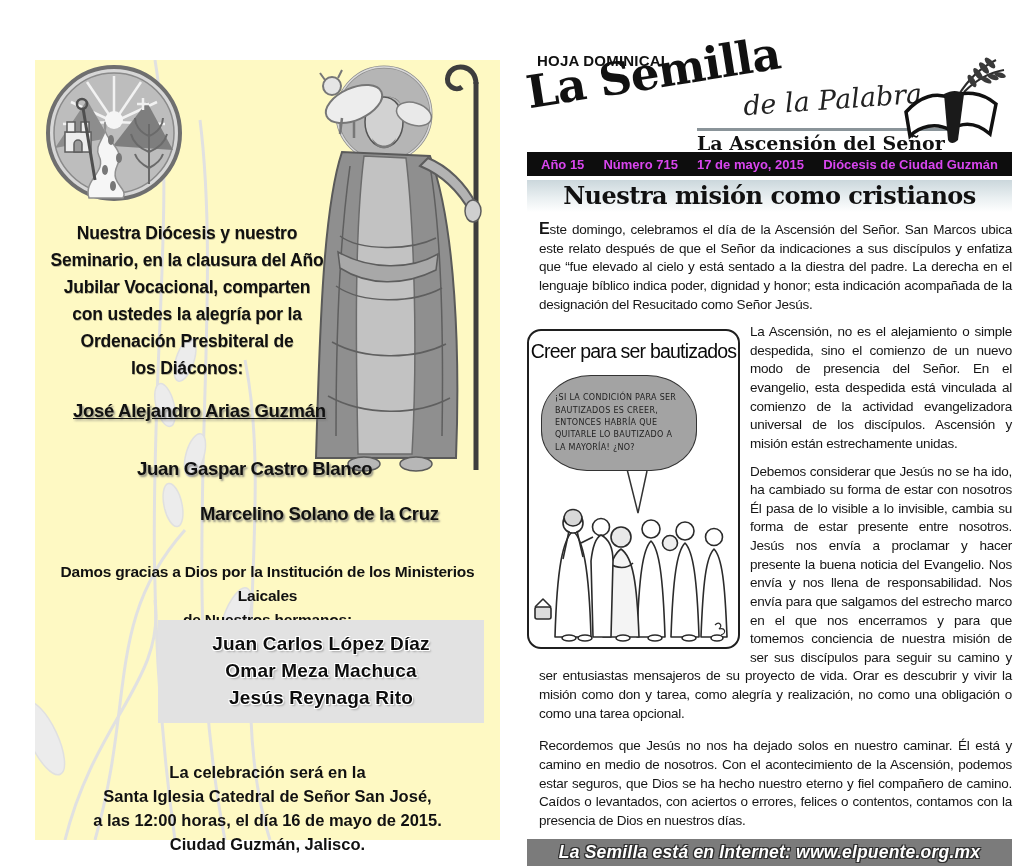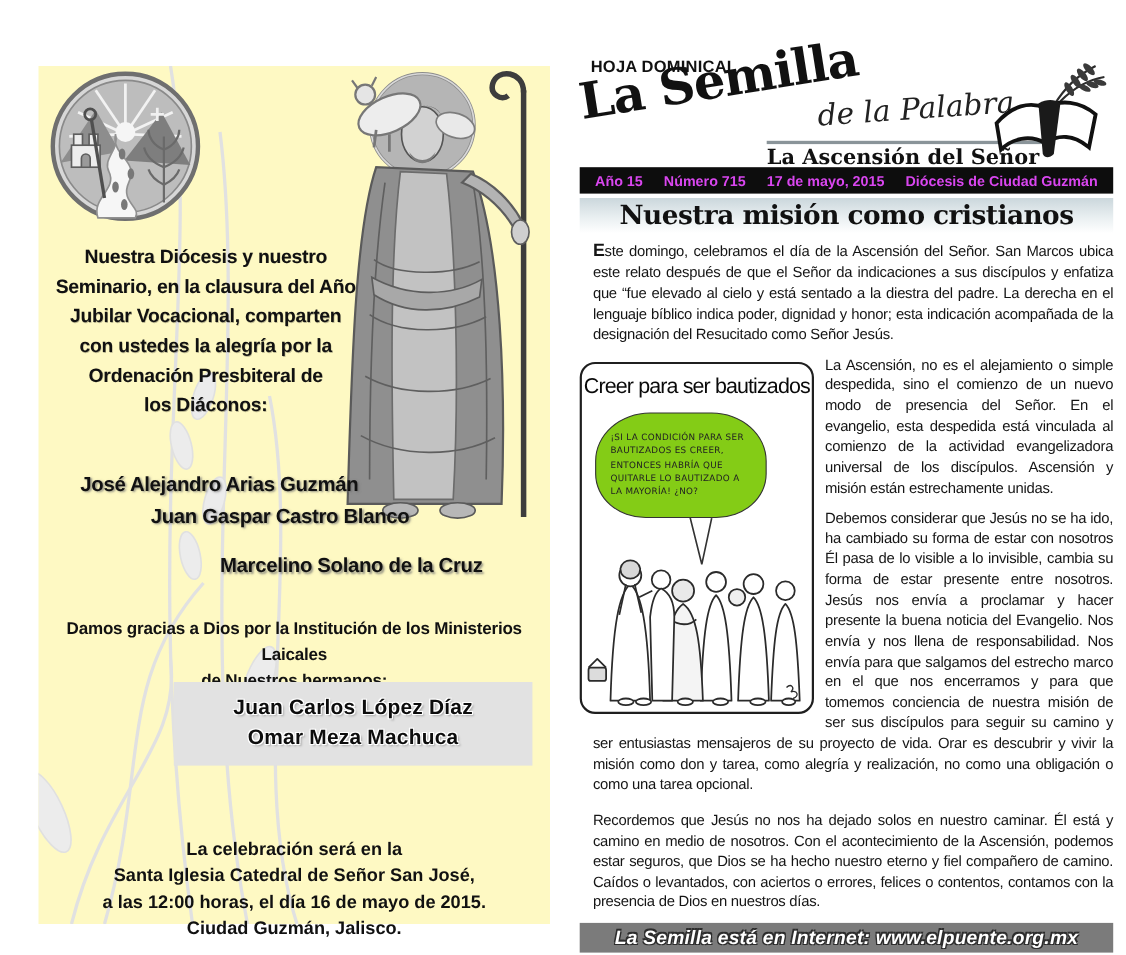--- a/index.html
+++ b/index.html
@@ -9,21 +9,21 @@
   
   .left-page{position:absolute;left:35px;top:60px;width:465px;height:780px;background:#fef9c3;}
   .watermark{position:absolute;inset:0;pointer-events:none;}
   .logo{position:absolute;left:8px;top:2px;width:142px;height:142px;}
   .shepherd{position:absolute;right:-12px;top:-4px;width:232px;height:424px;}
   .intro{position:absolute;left:12px;top:160px;width:280px;text-align:center;
          font-weight:bold;font-size:17.5px;line-height:27px;letter-spacing:-0.2px;
          text-shadow:0.5px 0.5px 0 rgba(0,0,0,0.25);}
   .deacon{position:absolute;font-weight:bold;font-size:18.5px;letter-spacing:-0.3px;
           text-shadow:1.5px 1.5px 2px rgba(110,110,110,0.75);white-space:nowrap;}
-  .deacon.n1{left:38px;top:369px;}
+  .deacon.n1{left:38px;top:340px;text-decoration:underline;}
   .deacon.n2{left:102px;top:398px;}
   .deacon.n3{left:165px;top:443px;}
   .thanks{position:absolute;left:0;top:500px;width:100%;text-align:center;
           font-weight:bold;font-size:15.5px;line-height:24px;letter-spacing:-0.2px;}
   .ministers-box{position:absolute;left:123px;top:560px;width:326px;background:#e2e2e2;
                  padding:10px 0 12px 0;text-align:center;}
   .ministers-box .m-line{font-weight:bold;font-size:19px;line-height:27px;color:#0d0d0d;
      letter-spacing:0.2px;
      text-shadow:-1px -1px 0 #fff,1px -1px 0 #fff,-1px 1px 0 #fff,1px 1px 0 #fff,2px 2px 2px rgba(0,0,0,0.25);}
   .celebration{position:absolute;left:0;top:700px;width:100%;text-align:center;
@@ -52,21 +52,21 @@
 
   .article{font-size:13.5px;line-height:1.38;text-align:justify;letter-spacing:-0.25px;color:#151515;}
   .article p{margin:5px 0 9px 12px;}
   .article p.lead::first-letter{font-weight:bold;font-size:1.2em;}
   .article p.last{margin-top:14px;}
 
   .cartoon{float:left;width:209px;height:316px;border:2.5px solid #1f1f1f;border-radius:14px;
            margin:6px 10px 4px 0;position:relative;background:#fff;}
   .cartoon-title{text-align:center;font-size:19.5px;letter-spacing:-0.8px;margin-top:7px;color:#0a0a0a;}
   .bubble{position:absolute;left:12px;top:44px;width:156px;height:96px;border:1.5px solid #333;
-          border-radius:50px 50px 46px 46px / 44px 44px 40px 40px;background:#84cc16;
+          border-radius:50px 50px 46px 46px / 44px 44px 40px 40px;background:#a3a3a3;
           display:flex;align-items:center;box-sizing:border-box;padding:8px 13px;z-index:2;}
   .bubble span{font-family:"DejaVu Sans",sans-serif;font-size:8px;line-height:1.55;
                letter-spacing:0.3px;color:#222;text-align:left;}
   .bubble-tail{position:absolute;left:92px;top:138px;width:34px;height:48px;z-index:1;}
   .figures{position:absolute;left:4px;bottom:4px;width:198px;height:152px;}
 
   .footer-bar{margin-top:7px;height:27px;background:#7b7b7b;text-align:center;}
   .footer-bar span{font-weight:bold;font-style:italic;font-size:17.5px;line-height:27px;color:#fff;
      letter-spacing:0.2px;
      text-shadow:-1.2px -1.2px 0 #2d2d2d,1.2px -1.2px 0 #2d2d2d,-1.2px 1.2px 0 #2d2d2d,1.2px 1.2px 0 #2d2d2d;}
@@ -193,20 +193,21 @@
     <div class="deacon n3">Marcelino Solano de la Cruz</div>
 
     <div class="thanks">
       <div>Damos gracias a Dios por la Institución de los Ministerios Laicales</div>
       <div>de Nuestros hermanos:</div>
     </div>
 
     <div class="ministers-box">
       <div class="m-line">Juan Carlos López Díaz</div>
       <div class="m-line">Omar Meza Machuca</div>
+      <div class="m-line">Jesús Reynaga Rito</div>
     </div>
 
     <div class="celebration">
       <div>La celebración será en la</div>
       <div>Santa Iglesia Catedral de Señor San José,</div>
       <div>a las 12:00 horas, el día 16 de mayo de 2015.</div>
       <div>Ciudad Guzmán, Jalisco.</div>
     </div>
   </div>
 

